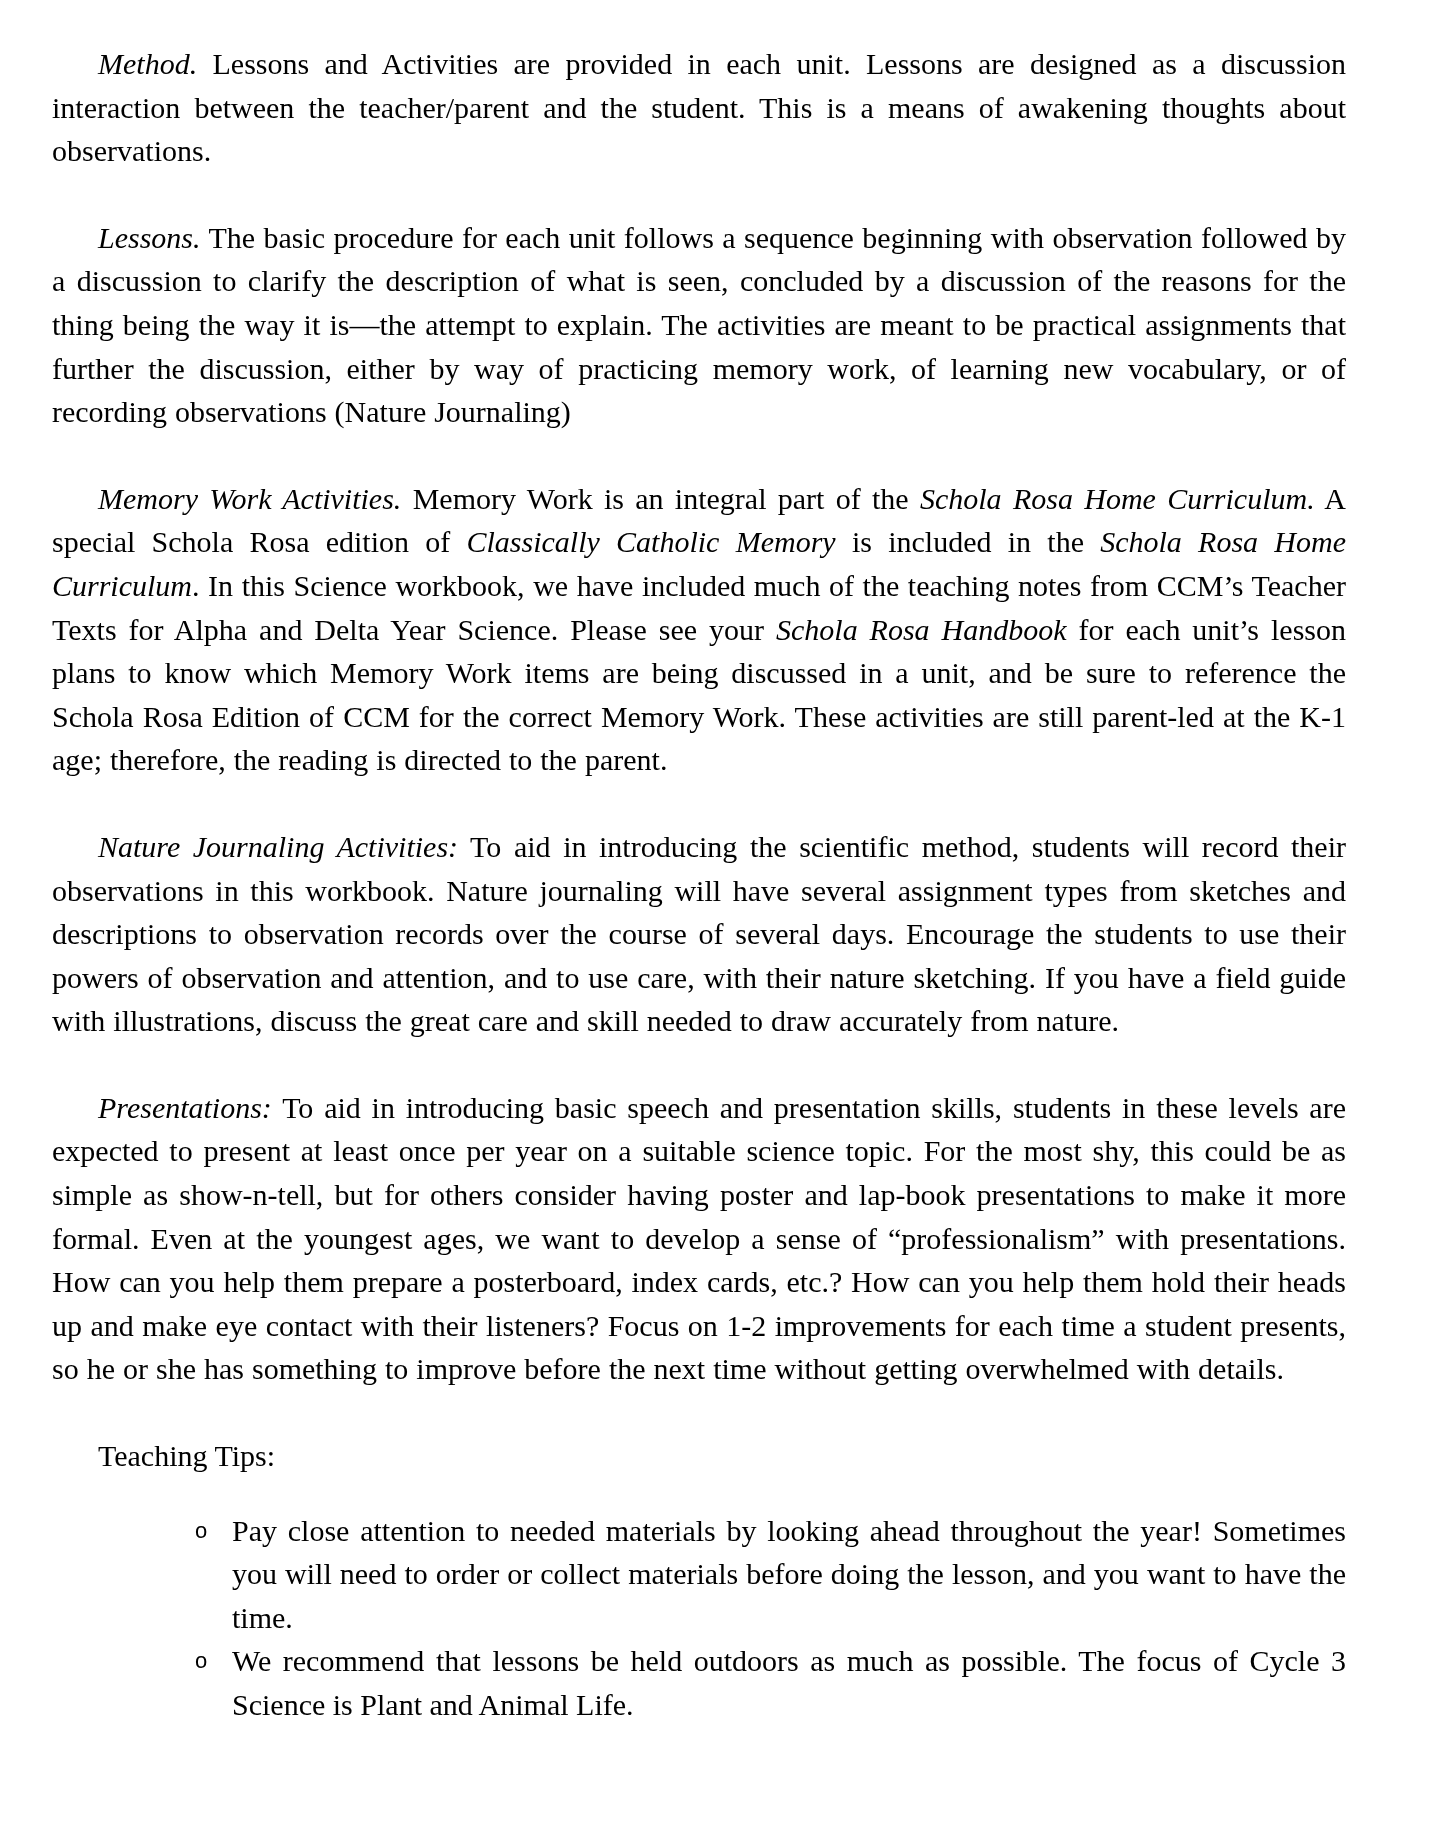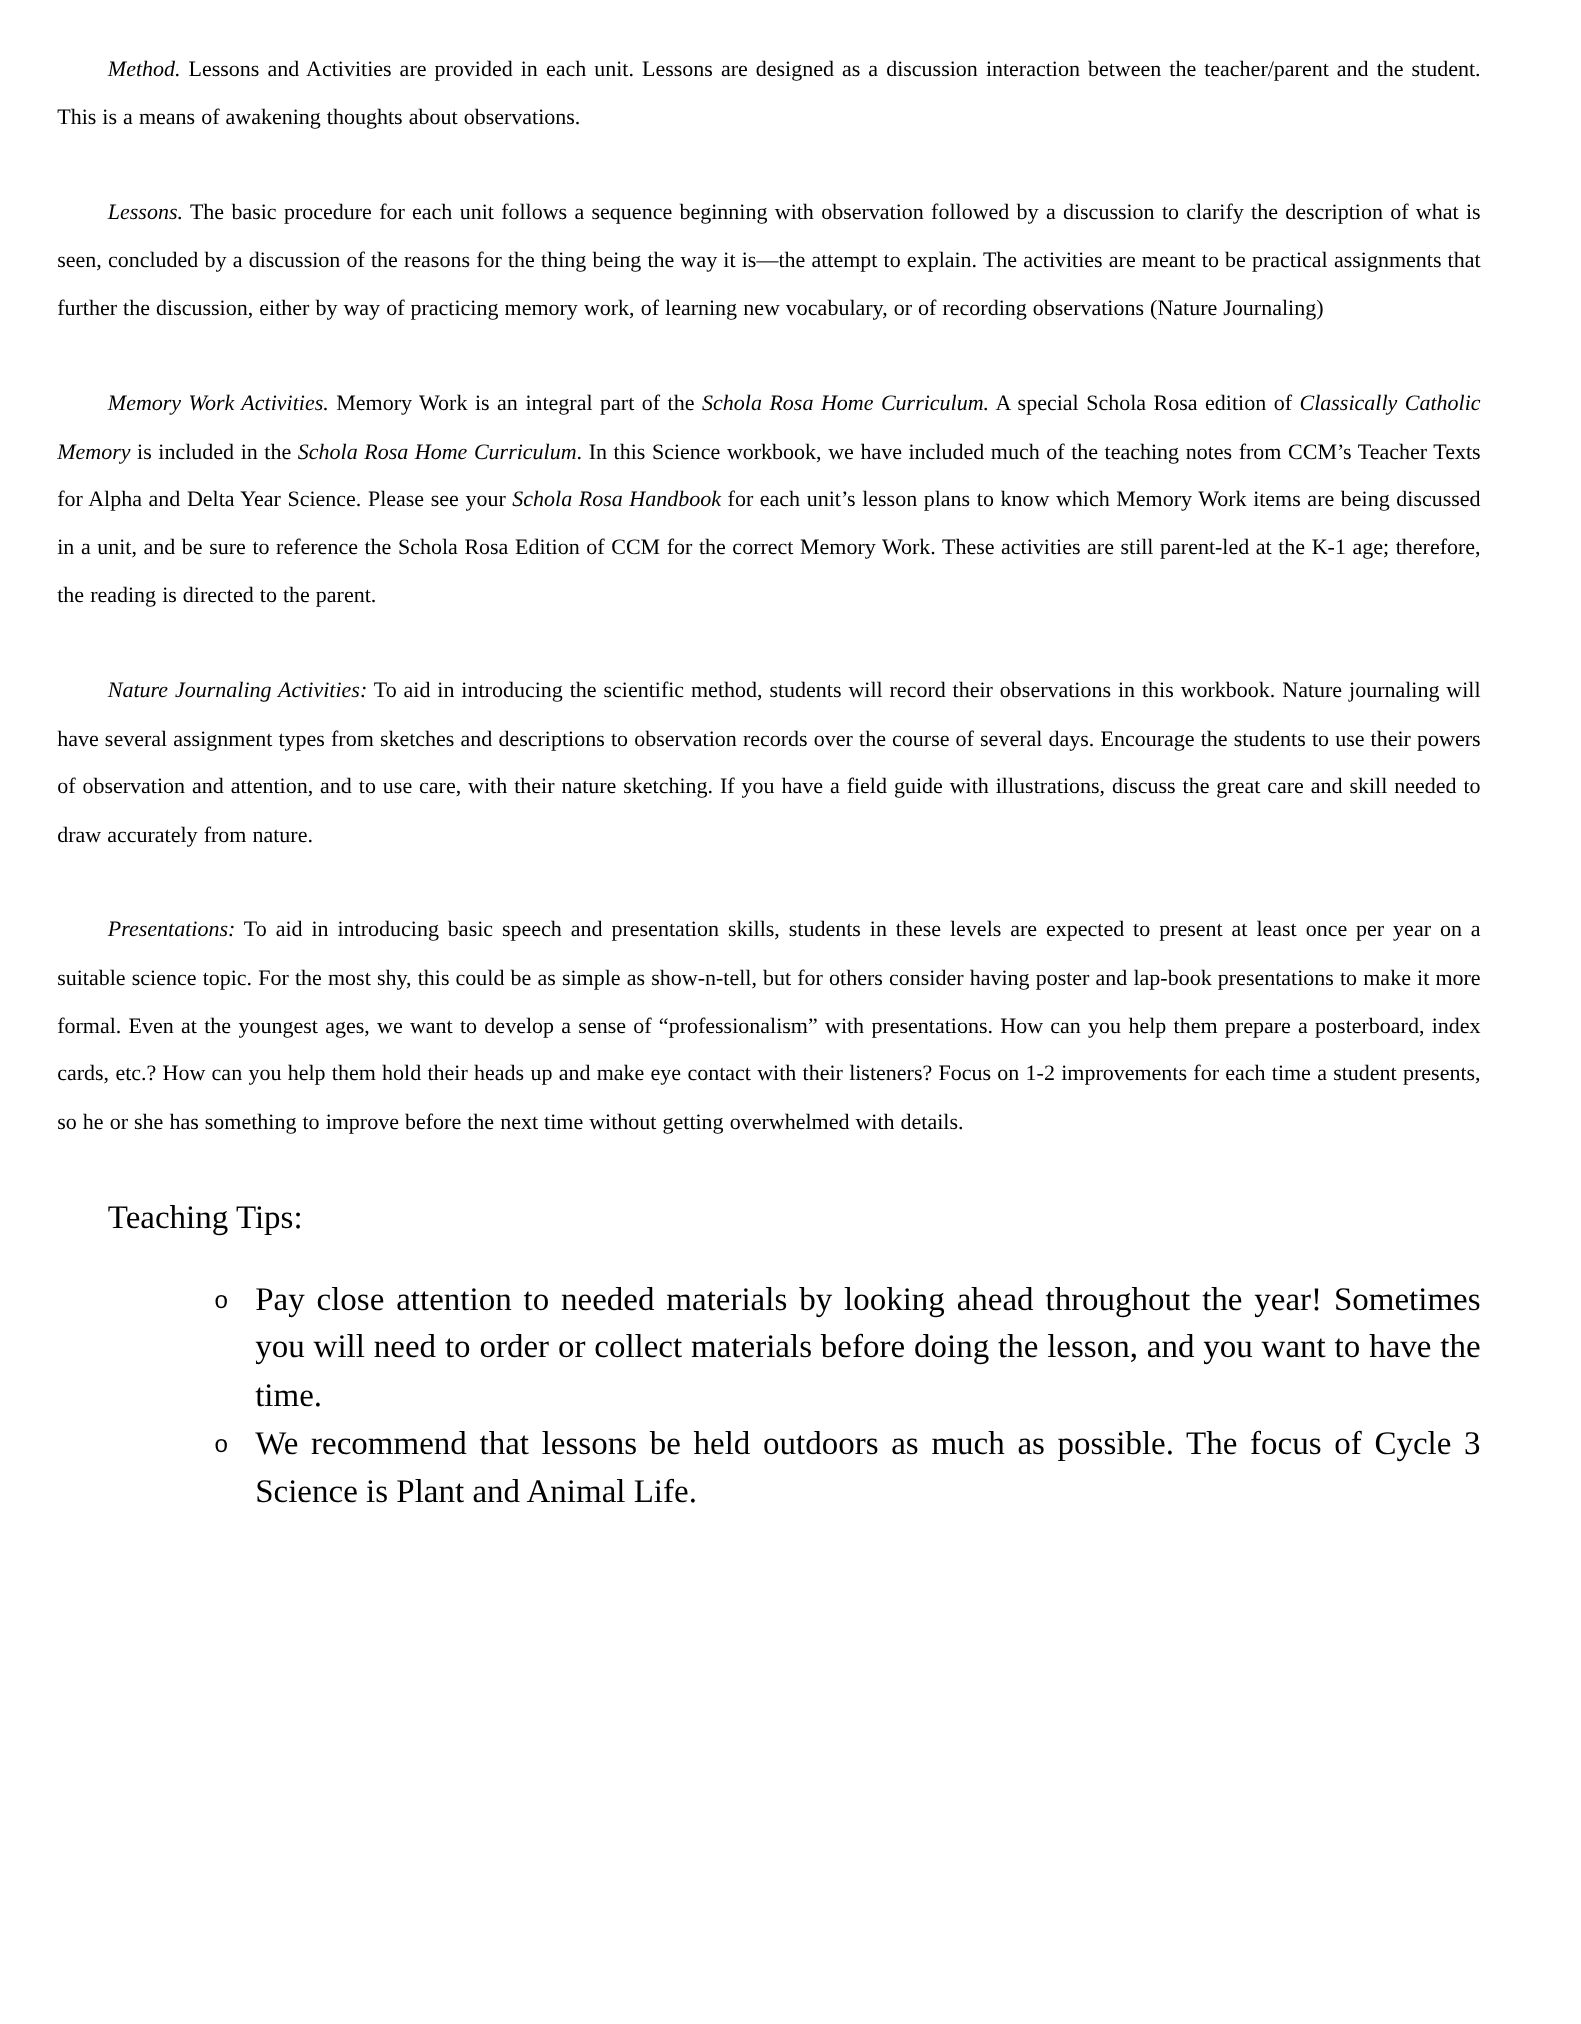--- a/index.html
+++ b/index.html
@@ -16,21 +16,21 @@
       color: #000000;
     }
     .page {
       position: absolute;
       left: 52px;
       top: 42px;
       width: 1294px;
     }
     .para {
       margin: 0 0 43px 0;
-      font-size: 20px;
+      font-size: 30px;
       line-height: 43.6px;
       text-align: justify;
       text-indent: 46px;
       word-spacing: 0.5px;
     }
     .para .it {
       font-style: italic;
     }
     .tips-heading {
       margin: 0 0 31px 46px;

